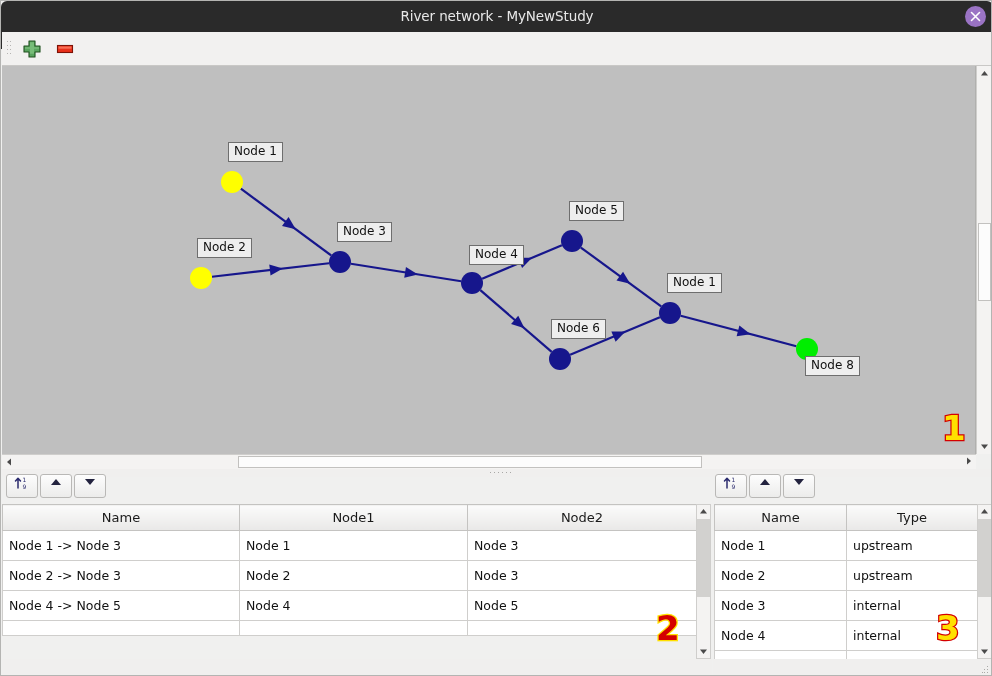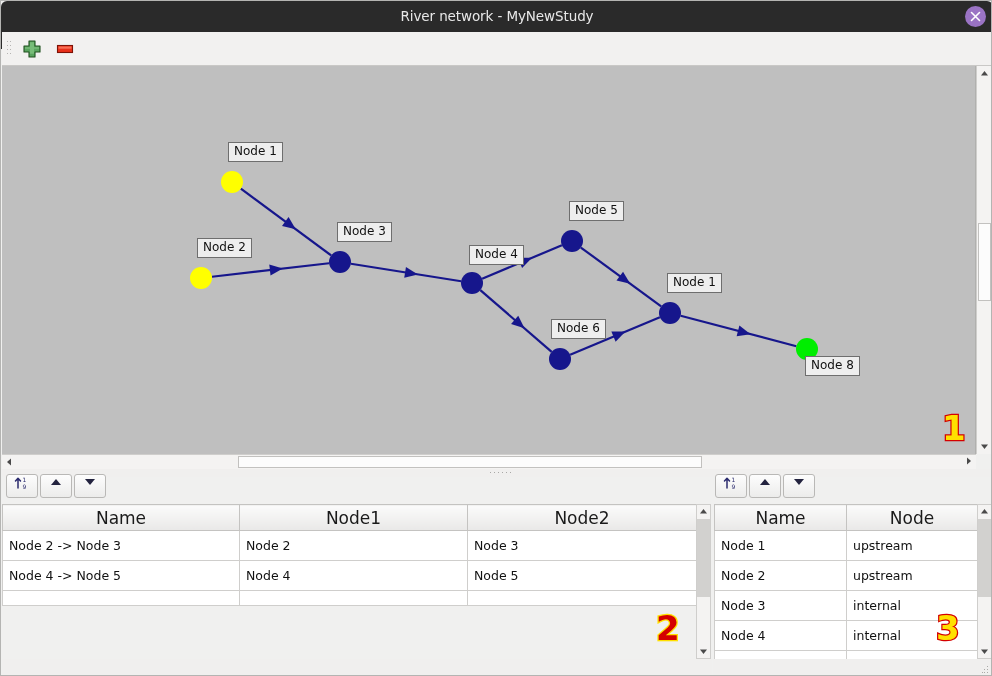--- a/index.html
+++ b/index.html
@@ -177,21 +177,21 @@
     table-layout: fixed;
     background: #ffffff;
     font-size: 12.5px;
     color: #111;
   }
   table.grid th {
     background: linear-gradient(#fbfbfb, #e9e8e7);
     border: 1px solid #c4c3c1;
     border-left: none;
     font-weight: normal;
-    font-size: 17px;
+    font-size: 13px;
     height: 23px;
     text-align: center;
     color: #1a1a1a;
   }
   table.grid th:first-child { border-left: 1px solid #c4c3c1; }
   table.grid td {
     border: 1px solid #cfcecc;
     border-top: none;
     height: 29px;
     padding: 0 0 0 6px;
@@ -367,20 +367,25 @@
         </colgroup>
       <thead>
           <tr>
             <th>Name</th>
             <th>Node1</th>
             <th>Node2</th>
           </tr>
         </thead>
       <tbody>
           <tr>
+            <td>Node 1 -&gt; Node 3</td>
+            <td>Node 1</td>
+            <td>Node 3</td>
+          </tr>
+          <tr>
             <td>Node 2 -&gt; Node 3</td>
             <td>Node 2</td>
             <td>Node 3</td>
           </tr>
           <tr>
             <td>Node 4 -&gt; Node 5</td>
             <td>Node 4</td>
             <td>Node 5</td>
           </tr>
           <tr>
@@ -430,21 +435,21 @@
     </div>
 
     <table class="grid" id="nodes-table" style="left:1px;top:33px;width:263px;">
       <colgroup>
           <col style="width:132px">
           <col style="width:131px">
         </colgroup>
       <thead>
           <tr>
             <th>Name</th>
-            <th>Node</th>
+            <th>Type</th>
           </tr>
         </thead>
       <tbody>
           <tr>
             <td>Node 1</td>
             <td>upstream</td>
           </tr>
           <tr>
             <td>Node 2</td>
             <td>upstream</td>

